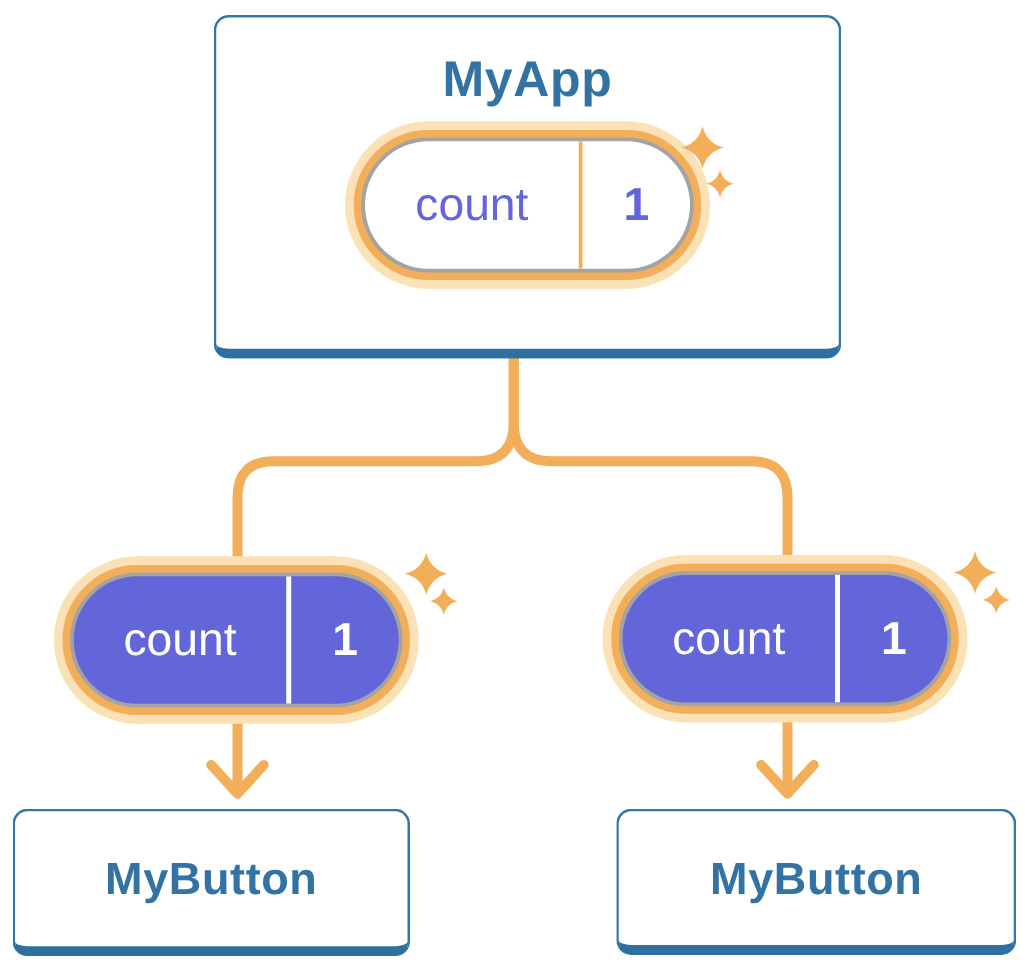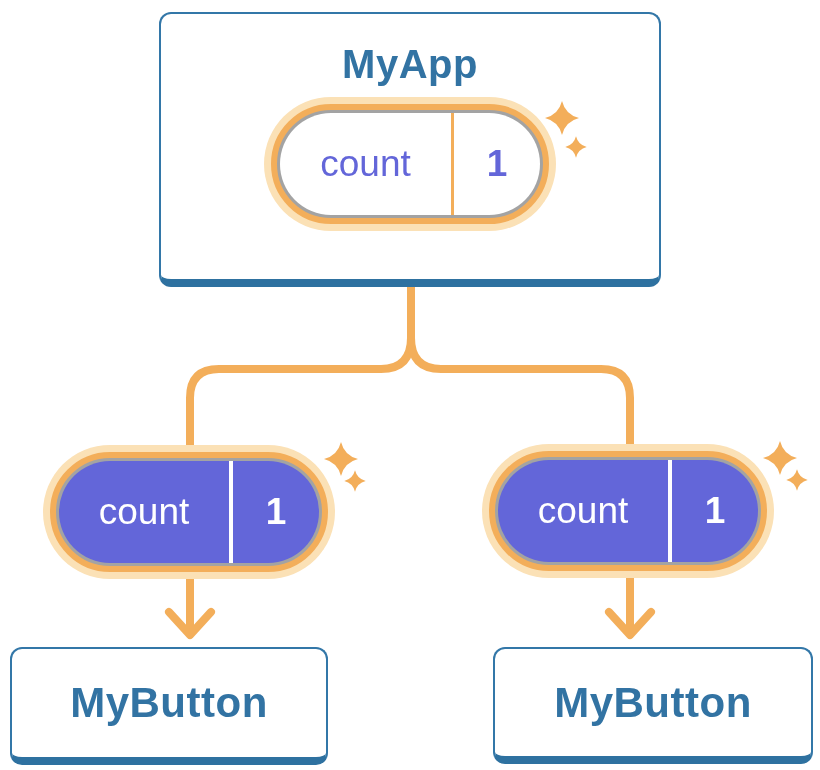--- a/index.html
+++ b/index.html
@@ -27,26 +27,26 @@
     background:#ffffff;
     border:2.5px solid var(--card_border, #3377A8);
     border-bottom:8px solid var(--card_shadow, #2E71A0);
     border-radius:12px;
     display:flex; flex-direction:column; align-items:center;
   }
   .card-title {
     color: var(--heading_text, #3273A3);
     font-weight:700; letter-spacing:0.5px;
   }
-  .root-card { left:159px; top:12px; width:502px; height:275px; }
+  .root-card { left:171px; top:12px; width:502px; height:275px; }
   .root-card .card-title { margin-top:28px; font-size:40px; }
   .root-card .pill { margin-top:10px; }
 
   .child-card { justify-content:center; }
-  .child-card .card-title { font-size:42px; }
+  .child-card .card-title { font-size:36px; }
   .child-left  { left:10px;  top:647px; width:318px; height:118px; }
   .child-right { left:493px; top:647px; width:320px; height:117px; }
 
   
   .pill {
     width:292px; height:134px; box-sizing:border-box;
     background: var(--orange_glow, #FBE1B6);
     border-radius:999px; padding:7px; z-index:2;
   }
   .pill-ring {

